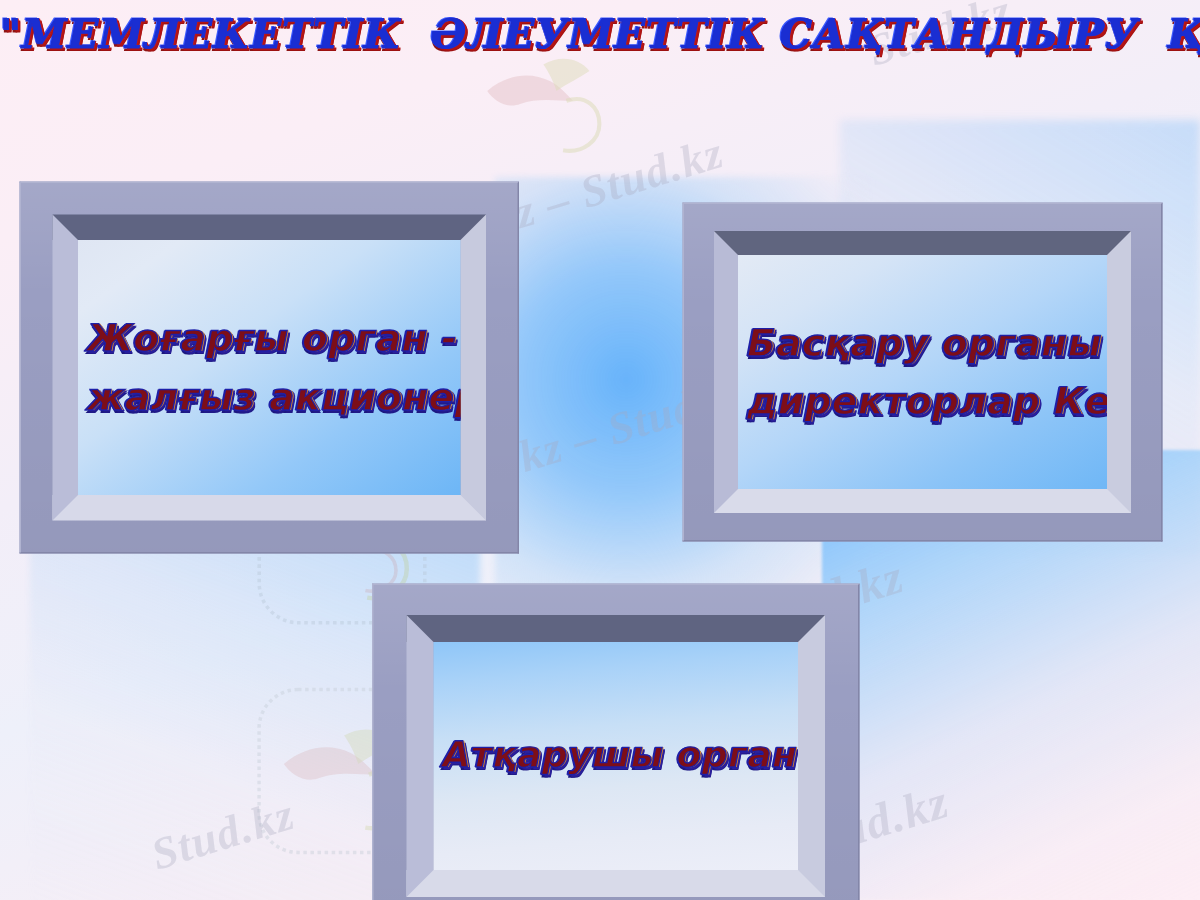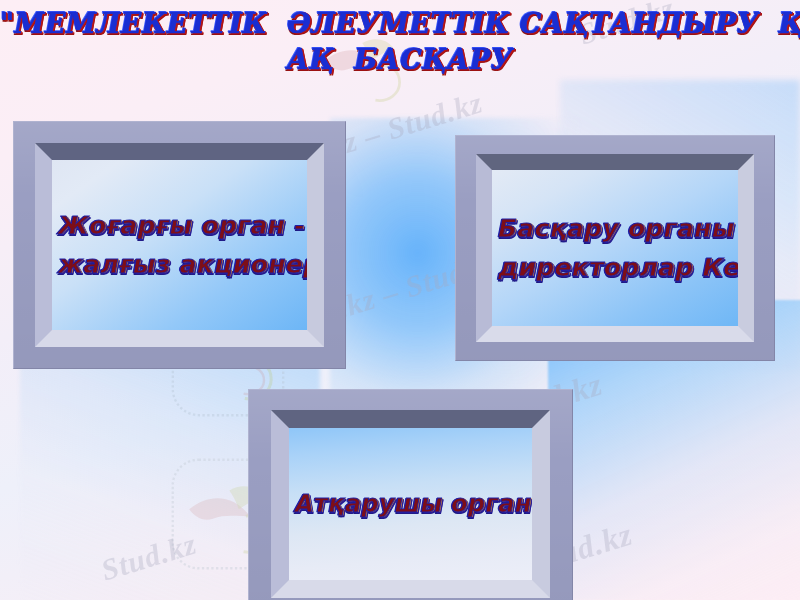--- a/index.html
+++ b/index.html
@@ -284,21 +284,20 @@
   <div class="wm" style="left:578px;top:4px;font-size:30px;transform:rotate(-17deg);">Stud.kz</div>
   <div class="wm" style="left:500px;top:380px;font-size:32px;transform:rotate(-17deg);">Stud.kz</div>
   <div class="wm" style="left:430px;top:480px;font-size:32px;transform:rotate(-17deg);">Stud.kz</div>
   <div class="wm" style="left:530px;top:530px;font-size:32px;transform:rotate(-17deg);">Stud.kz</div>
   <div class="wm" style="left:280px;top:470px;font-size:30px;transform:rotate(-17deg);">Stud.kz</div>
   <div class="wm" style="left:630px;top:240px;font-size:30px;transform:rotate(-17deg);">Stud.kz</div>
   <div class="wm" style="left:100px;top:540px;font-size:30px;transform:rotate(-17deg);">Stud.kz</div>
 
   <div id="title-block">
     <div class="title-line">"МЕМЛЕКЕТТІК  ӘЛЕУМЕТТІК САҚТАНДЫРУ  ҚОРЫ"</div>
-    <div class="title-line">АҚ  БАСҚАРУ</div>
   </div>
 
   <div class="frame" style="left:13px; top:121px; width:333px; height:248px;">
     <div class="bevel bevel-1" style="left:21px; top:21px; right:21px; bottom:21px;">
       <div class="picture">
         <div class="caption c1">
           <div class="cline">Жоғарғы орган -</div>
           <div class="cline">жалғыз акционер</div>
         </div>
       </div>

